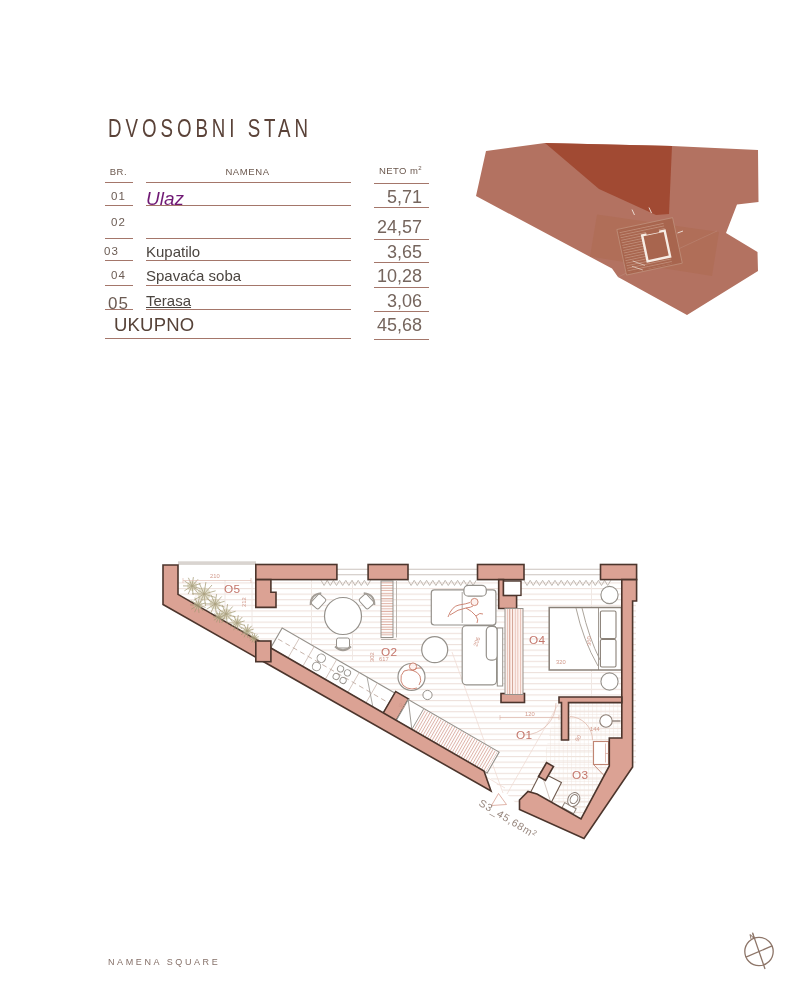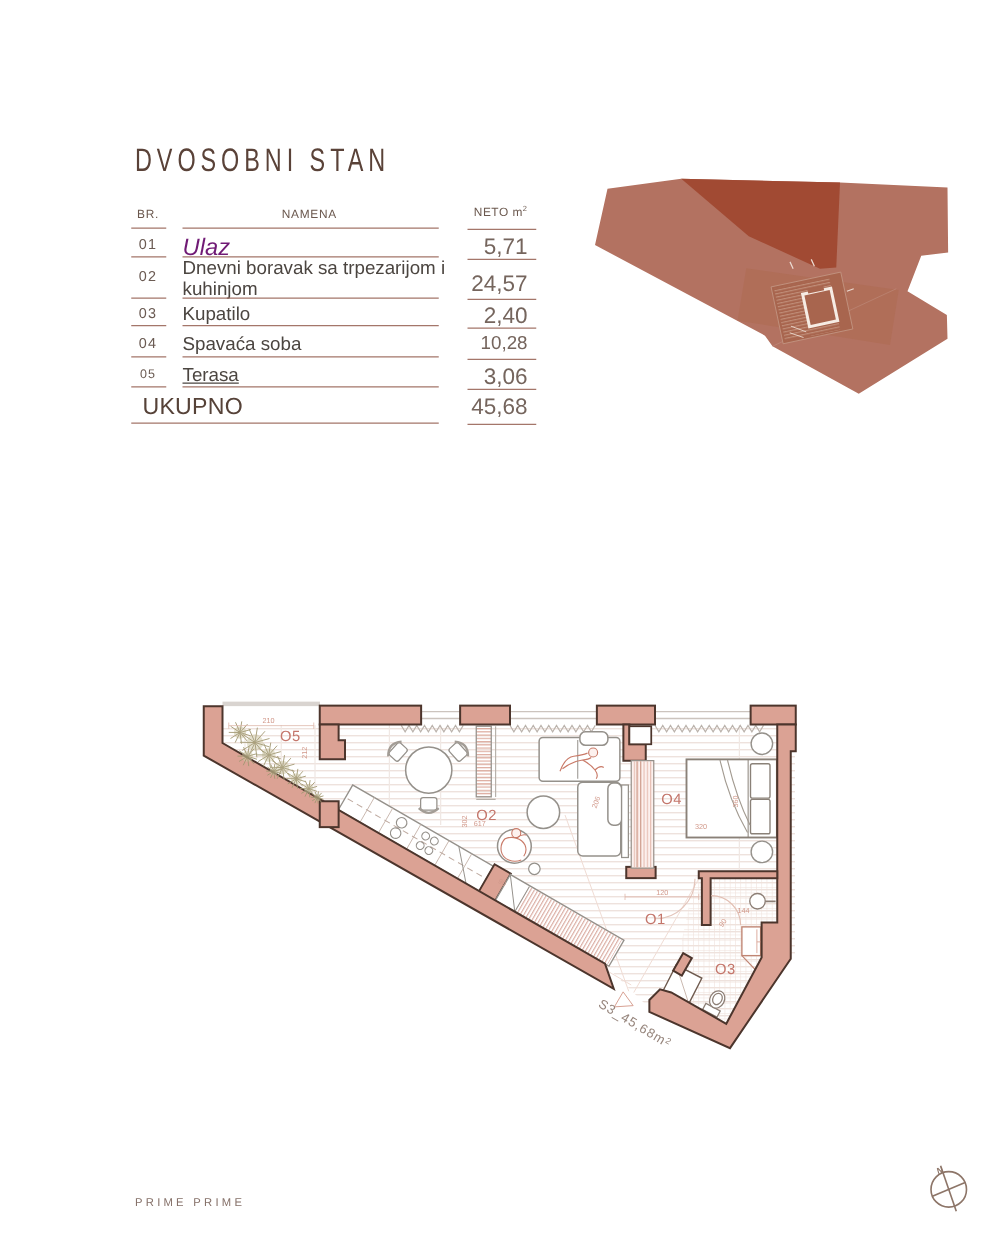--- a/index.html
+++ b/index.html
@@ -23,41 +23,40 @@
   <div class="line" style="left:374px;top:182.5px;width:55px;"></div>
 
   <div class="abs" style="left:104px;top:190px;width:29px;text-align:center;font-size:11.5px;letter-spacing:1px;color:#6b5b53;">01</div>
   <div class="abs" style="left:146px;top:188px;font-size:19px;color:#701a75;font-style:italic;">Ulaz</div>
   <div class="abs" style="left:330px;top:187px;width:92px;text-align:right;font-size:18px;color:#75655d;">5,71</div>
   <div class="line" style="left:104.5px;top:204.5px;width:28.5px;"></div>
   <div class="line" style="left:146px;top:204.5px;width:205px;"></div>
   <div class="line" style="left:374px;top:206.5px;width:55px;"></div>
 
   <div class="abs" style="left:104px;top:216px;width:29px;text-align:center;font-size:11.5px;letter-spacing:1px;color:#6b5b53;">02</div>
-  <div class="abs" style="left:146px;top:207px;width:230px;font-size:15px;line-height:16.5px;color:#4b4540;">Dnevni boravak sa trpezarijom i<br>kuhinjom</div>
   <div class="abs" style="left:330px;top:217px;width:92px;text-align:right;font-size:18px;color:#75655d;">24,57</div>
   <div class="line" style="left:104.5px;top:237.5px;width:28.5px;"></div>
   <div class="line" style="left:146px;top:237.5px;width:205px;"></div>
   <div class="line" style="left:374px;top:239px;width:55px;"></div>
 
-  <div class="abs" style="left:104px;top:245px;width:29px;text-align:center;font-size:11.5px;letter-spacing:1px;color:#6b5b53;">03</div>
+  <div class="abs" style="left:104px;top:245px;width:29px;text-align:left;font-size:11.5px;letter-spacing:1px;color:#6b5b53;">03</div>
   <div class="abs" style="left:146px;top:243px;font-size:15px;color:#4b4540;">Kupatilo</div>
-  <div class="abs" style="left:330px;top:242px;width:92px;text-align:right;font-size:18px;color:#75655d;">2,40</div>
+  <div class="abs" style="left:330px;top:242px;width:92px;text-align:right;font-size:18px;color:#75655d;">3,65</div>
   <div class="line" style="left:104.5px;top:260px;width:28.5px;"></div>
   <div class="line" style="left:146px;top:260px;width:205px;"></div>
   <div class="line" style="left:374px;top:261.5px;width:55px;"></div>
 
   <div class="abs" style="left:104px;top:269px;width:29px;text-align:center;font-size:11.5px;letter-spacing:1px;color:#6b5b53;">04</div>
   <div class="abs" style="left:146px;top:267px;font-size:15px;color:#4b4540;">Spavaća soba</div>
-  <div class="abs" style="left:330px;top:266px;width:92px;text-align:right;font-size:15px;color:#75655d;">10,28</div>
+  <div class="abs" style="left:330px;top:266px;width:92px;text-align:right;font-size:18px;color:#75655d;">10,28</div>
   <div class="line" style="left:104.5px;top:284.5px;width:28.5px;"></div>
   <div class="line" style="left:146px;top:284.5px;width:205px;"></div>
   <div class="line" style="left:374px;top:286.5px;width:55px;"></div>
 
-  <div class="abs" style="left:104px;top:294px;width:29px;text-align:center;font-size:10px;letter-spacing:1px;color:#6b5b53;">05</div>
+  <div class="abs" style="left:104px;top:294px;width:29px;text-align:center;font-size:17px;letter-spacing:1px;color:#6b5b53;">05</div>
   <div class="abs" style="left:146px;top:292px;font-size:15px;color:#4b4540;text-decoration:underline;">Terasa</div>
   <div class="abs" style="left:330px;top:291px;width:92px;text-align:right;font-size:18px;color:#75655d;">3,06</div>
   <div class="line" style="left:104.5px;top:308.5px;width:28.5px;"></div>
   <div class="line" style="left:146px;top:308.5px;width:205px;"></div>
   <div class="line" style="left:374px;top:310.5px;width:55px;"></div>
 
   <div class="abs" style="left:114px;top:314px;font-size:18.5px;letter-spacing:0.2px;color:#564238;">UKUPNO</div>
   <div class="abs" style="left:330px;top:315px;width:92px;text-align:right;font-size:18px;color:#75655d;">45,68</div>
   <div class="line" style="left:104.5px;top:337.5px;width:246.5px;"></div>
   <div class="line" style="left:374px;top:338.5px;width:55px;"></div>
@@ -320,21 +319,21 @@
 </g>
 <path d="M183,580.5 H251 M183,578 V583 M251,578 V583" stroke="#dcb3a6" stroke-width="0.6"></path>
 
 <path d="M500,717.5 H559 M500,715 V720 M559,715 V720" stroke="#dcb3a6" stroke-width="0.6"></path>
 
 <path d="M498.5,793.5 L506.5,804.5 L491.5,805.5 Z" fill="none" stroke="#d8a193" stroke-width="0.8"></path>
 
 <text transform="translate(478,805) rotate(31)" font-family="Liberation Sans, sans-serif" font-size="10.5" letter-spacing="0.8" fill="#96857c">S3_45,68m<tspan font-size="7" dy="-3">2</tspan></text>
 </svg>
 
-<div class="abs" style="left:108px;top:957px;font-size:9px;letter-spacing:2.6px;color:#857068;">PRIME PRIME</div>
+<div class="abs" style="left:108px;top:957px;font-size:9px;letter-spacing:2.6px;color:#857068;">NAMENA SQUARE</div>
 
 <svg class="abs" style="left:730px;top:915px;" width="60" height="60" viewBox="730 915 60 60">
   <g stroke="#8d7568" fill="none" stroke-width="1.3">
     <circle cx="759" cy="951.5" r="14.2"></circle>
     <line transform="rotate(-19 759 951.5)" x1="759" y1="931.5" x2="759" y2="970"></line>
     <line transform="rotate(-23 759 951.5)" x1="744.8" y1="951.5" x2="773.2" y2="951.5"></line>
     <text transform="translate(752.5,938.5) rotate(-15)" font-size="6.8" fill="#8d7568" stroke="none" text-anchor="middle" font-weight="bold">N</text>
   </g>
 </svg>
 

